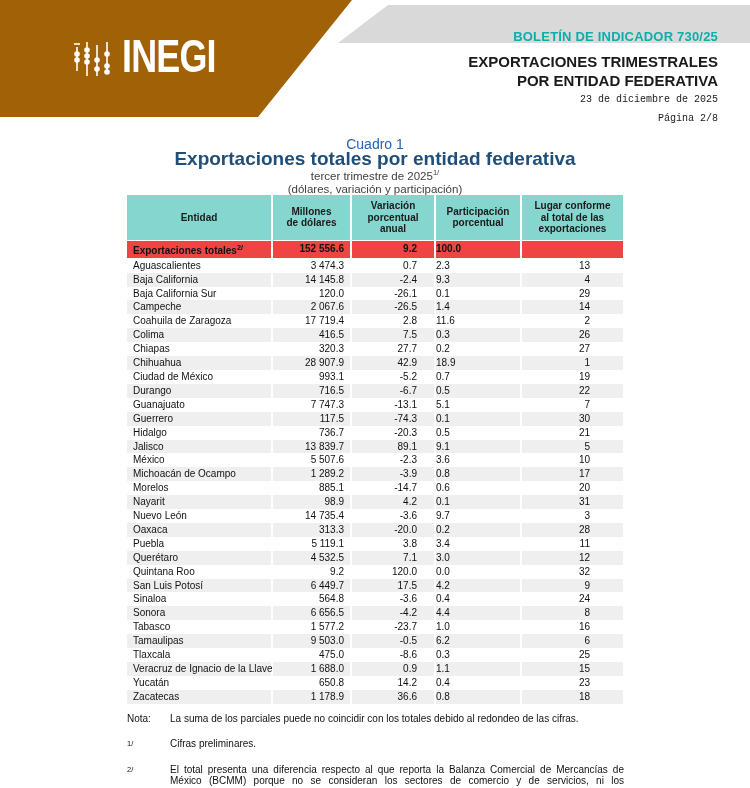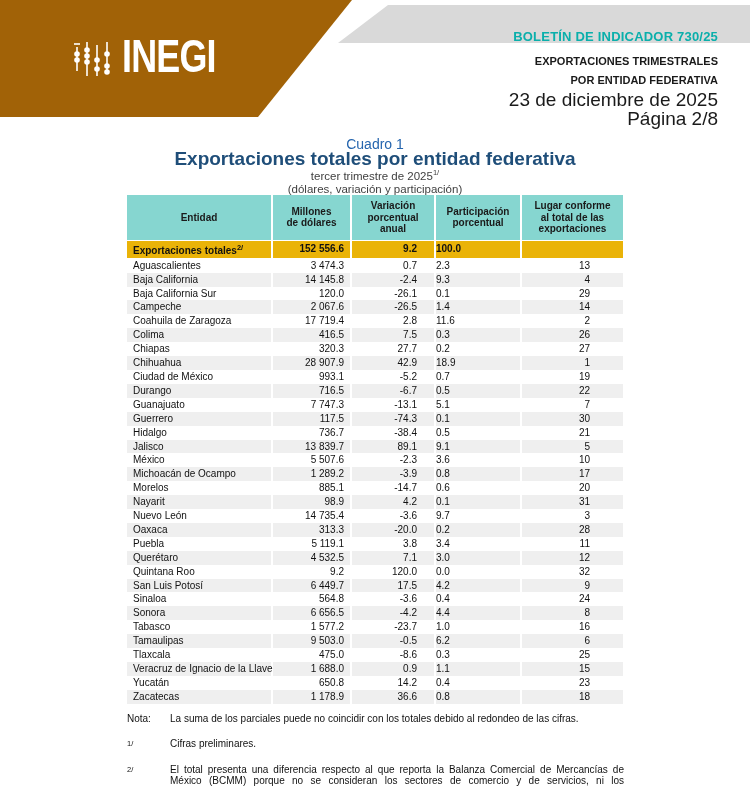--- a/index.html
+++ b/index.html
@@ -9,22 +9,22 @@
   .hdr-dark{ position:absolute; left:0; top:0; width:352px; height:117px; background:#a16207;
              clip-path:polygon(0 0, 100% 0, 73.3% 100%, 0 100%); }
   .logo-icon{ position:absolute; left:73px; top:42px; width:48px; height:34px; }
   .logo-text{ position:absolute; left:122px; top:34px; color:#fff; font-weight:bold; font-size:46px;
               line-height:44px; letter-spacing:-1px; transform:scaleX(0.78); transform-origin:0 0; }
   .hdr-band{ position:absolute; left:338px; right:0; top:5px; height:38px; background:#D9D9D9;
              clip-path:polygon(50px 0, 100% 0, 100% 100%, 0 100%);
              display:flex; align-items:center; justify-content:flex-end; padding-right:32px; }
   .hdr-band .bulletin{ color:#0AAFAB; font-weight:bold; font-size:13px; letter-spacing:0.2px;margin-top:24px; }
   .hdr-right{ position:absolute; right:32px; top:52px; text-align:right; color:#1a1a1a; }
-  .hdr-right .b{ font-weight:bold; font-size:11px; line-height:19px; }
-  .hdr-right .r{ font-size:19px; line-height:19px; }
+  .hdr-right .b{ font-weight:bold; font-size:15px; line-height:19px; }
+  .hdr-right .r{ font-size:10px; line-height:19px;font-family:Liberation Mono, monospace; }
 
   
   .titles{ position:absolute; top:137px; left:0; width:750px; text-align:center; }
   .cuadro{ color:#2565AE; font-size:14px; line-height:14px; }
   .ttitle{ color:#1F4E79; font-size:19px; font-weight:bold; line-height:15px; }
   .tsub{ color:#3F3F3F; font-size:11.5px; line-height:13.5px; }
   .tsub sup, .tot sup{ font-size:7.5px; }
 
   
   .tbl-wrap{ position:absolute; left:127px; top:195px; }
@@ -33,21 +33,21 @@
   th{ background:#86D6D0; color:#1a1a1a; font-size:10px; font-weight:bold; text-align:center;
       vertical-align:middle; white-space:pre-line; line-height:11.5px; height:45px; padding:2px;
       border-bottom:1.5px solid #fff; }
   th + th, td + td{ border-left:2px solid #fff; }
   td{ font-size:10px; height:13.9px; line-height:13.9px; padding:0; white-space:nowrap; color:#111; }
   td:first-child{ padding-left:6px; text-align:left; }
   td:nth-child(2){ text-align:right; padding-right:6px; }
   td:nth-child(3){ text-align:right; padding-right:17px; }
   td:nth-child(4){ padding-right:19px; }
   td:nth-child(5){ text-align:right; padding-right:33px; }
-  tr.total td{ background:#eab308; font-weight:bold; border-bottom:1px solid #fff; height:14px; }
+  tr.total td{ background:#ef4444; font-weight:bold; border-bottom:1px solid #fff; height:14px; }
   tbody tr.stripe td{ background:#EFEFEF; }
 
   
   .notes{ position:absolute; left:127px; top:700px; width:497px; font-size:10px; color:#111; }
   .note-row{ display:grid; grid-template-columns:43px 1fr; line-height:11.8px;margin-top:13px; }
   .note-marker{ font-size:7.5px; position:relative; top:-1px; }
   .just{ text-align:justify; }
 </style>
 </head>
 <body>
@@ -207,21 +207,21 @@
         <tr class="stripe">
           <td>Guerrero</td>
           <td>117.5</td>
           <td>-74.3</td>
           <td>0.1</td>
           <td>30</td>
         </tr>
         <tr>
           <td>Hidalgo</td>
           <td>736.7</td>
-          <td>-38.4</td>
+          <td>-20.3</td>
           <td>0.5</td>
           <td>21</td>
         </tr>
         <tr class="stripe">
           <td>Jalisco</td>
           <td>13 839.7</td>
           <td>89.1</td>
           <td>9.1</td>
           <td>5</td>
         </tr>

